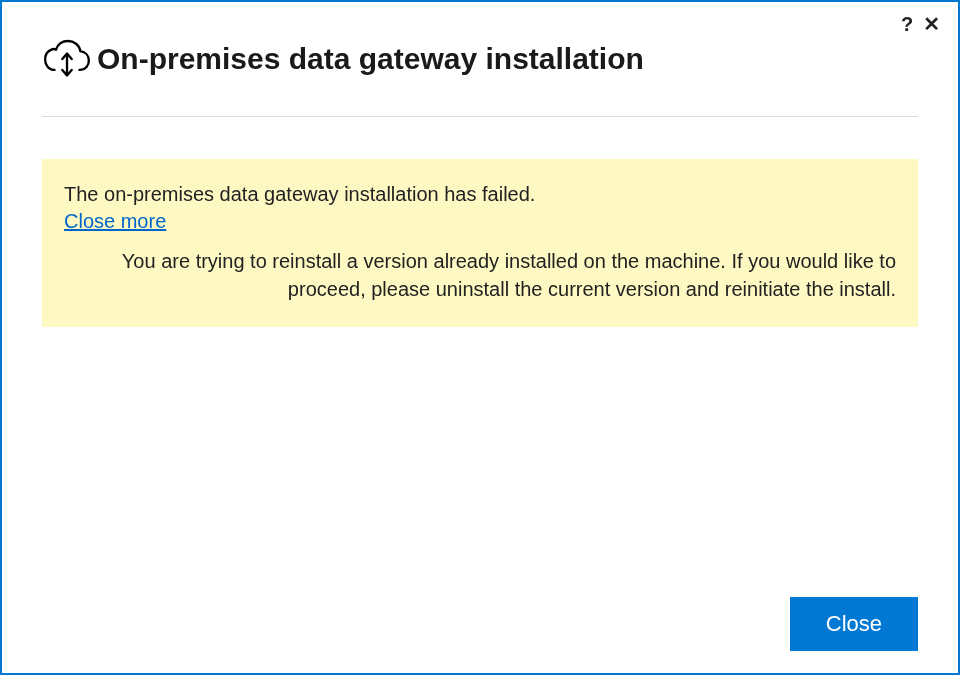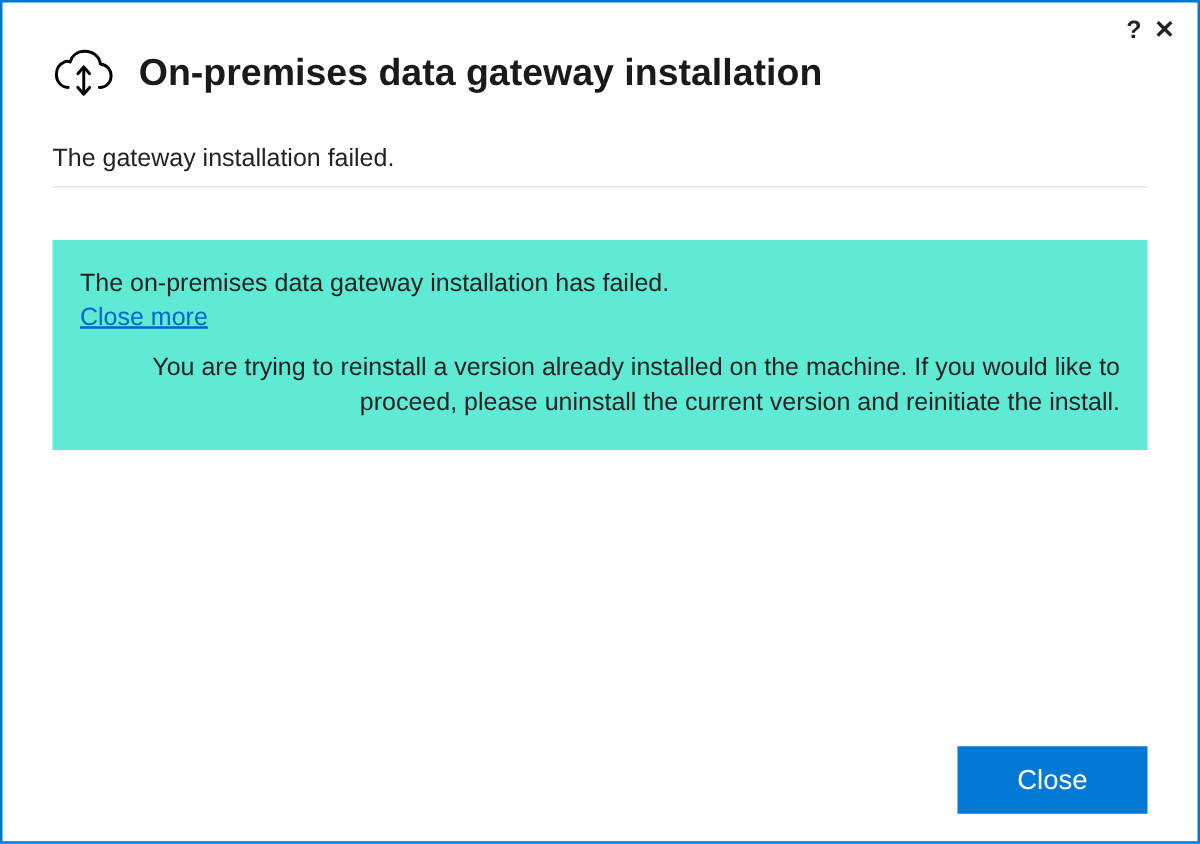--- a/index.html
+++ b/index.html
@@ -29,21 +29,21 @@
       font-weight: bold;
       color: #222;
       cursor: pointer;
       line-height: 1;
     }
     .help-icon { font-weight: normal; }
     .header {
       display: flex;
       align-items: center;
       padding: 34px 40px 0 40px;
-      gap: 19px;
+      gap: 5px;
     }
     .cloud-icon {
       width: 50px;
       height: 46px;
       flex-shrink: 0;
     }
     .title {
       font-size: 30px;
       font-weight: 600;
       color: #1a1a1a;
@@ -56,21 +56,21 @@
       font-size: 20px;
       color: #222;
       margin: 0 0 10px 0;
     }
     .divider {
       border: none;
       border-top: 1px solid #ddd;
       margin: 0;
     }
     .error-panel {
-      background: #5eead4;
+      background: #fef9c3;
       margin: 42px 40px 0 40px;
       padding: 24px 22px 24px 22px;
     }
     .error-heading {
       font-size: 20px;
       color: #222;
       margin: 0 0 4px 0;
     }
     .error-link {
       font-size: 20px;
@@ -91,21 +91,21 @@
       position: absolute;
       bottom: 22px;
       right: 40px;
     }
     .close-btn {
       background: #0078d4;
       color: #fff;
       border: none;
       font-size: 22px;
       font-weight: 400;
-      padding: 14px 48px;
+      padding: 14px 36px;
       cursor: pointer;
       font-family: inherit;
     }
   </style>
 </head>
 <body>
 
 <div class="dialog">
 
   <div class="titlebar-controls">
@@ -117,21 +117,20 @@
     <svg class="cloud-icon" viewBox="0 0 64 52" fill="none" stroke="#000" stroke-width="3">
       <path d="M 48 40 C 56 40 60 34 60 28 C 60 22 56 17 49 16 C 48 8 41 3 33 3 C 26 3 20 7 18 14 C 16 13 14 13 12 14 C 7 16 4 21 4 27 C 4 34 9 40 16 40" stroke-linecap="round" stroke-linejoin="round"></path>
       <line x1="32" y1="20" x2="32" y2="46"></line>
       <polyline points="26,40 32,47 38,40" stroke-linecap="round" stroke-linejoin="round"></polyline>
       <polyline points="26,26 32,19 38,26" stroke-linecap="round" stroke-linejoin="round"></polyline>
     </svg>
     <h1 class="title">On-premises data gateway installation</h1>
   </div>
 
   <div class="status-section">
-    <p class="status-text">The gateway installation failed.</p>
     <hr class="divider">
   </div>
 
   <div class="error-panel">
     <p class="error-heading">The on-premises data gateway installation has failed.</p>
     <a class="error-link">Close more</a>
     <p class="error-detail">You are trying to reinstall a version already installed on the machine. If you would like to proceed, please uninstall the current version and reinitiate the install.</p>
   </div>
 
   <div class="footer">

